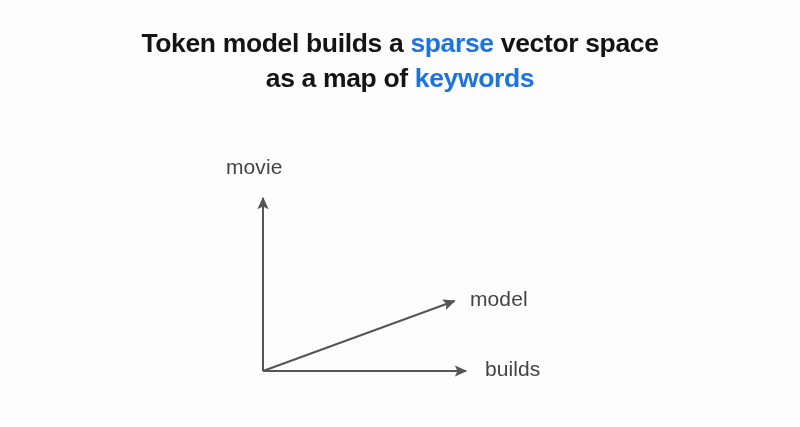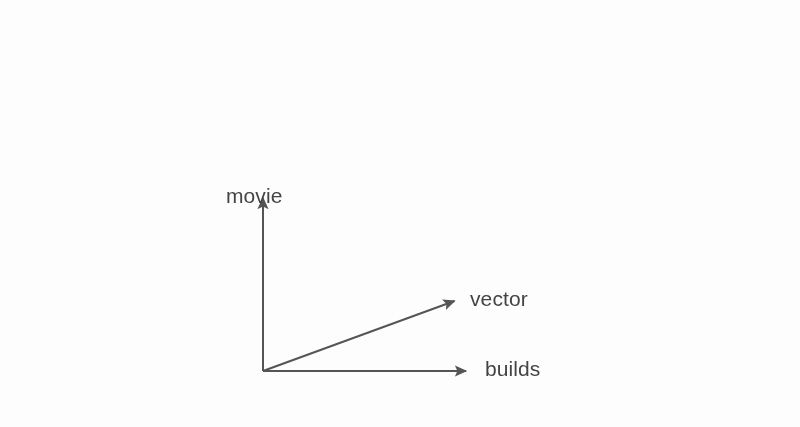--- a/index.html
+++ b/index.html
@@ -58,47 +58,49 @@
   }
 
   .axis-label {
     position: absolute;
     font-size: 21px;
     font-weight: 400;
     color: #444444;
     white-space: nowrap;
     letter-spacing: 0.1px;
   }
-  #label-movie { left: 226px; top: 155px; margin-top: 29px; }
+  #label-movie { left: 226px; top: 155px; }
   #label-music { left: 470px; top: 287px; }
   #label-actor { left: 485px; top: 357px; }
 </style>
 </head>
 <body>
 
 <div id="slide">
 
   <div id="title-block">
+    <div class="title-line"><span>Token model builds a </span><span class="accent">sparse</span><span> vector space</span></div>
+    <div class="title-line"><span>as a map of </span><span class="accent">keywords</span></div>
   </div>
 
   <div id="diagram">
 
     <svg id="diagram-svg" width="800" height="427" viewBox="0 0 800 427">
       <defs>
         <marker id="arrowhead" markerWidth="7" markerHeight="7" refX="5.6" refY="3" orient="auto" markerUnits="strokeWidth">
           <path d="M0,0.2 L6.2,3 L0,5.8 L1.3,3 Z" fill="#555555"></path>
         </marker>
       </defs>
 
       <line x1="263" y1="371" x2="263" y2="198" stroke="#555555" stroke-width="2" marker-end="url(#arrowhead)"></line>
 
       <line x1="263" y1="371" x2="466" y2="371" stroke="#555555" stroke-width="2" marker-end="url(#arrowhead)"></line>
 
       <line x1="263" y1="371" x2="454.5" y2="301" stroke="#555555" stroke-width="2" marker-end="url(#arrowhead)"></line>
     </svg>
 
     <div class="axis-label" id="label-movie">movie</div>
-    <div class="axis-label" id="label-music">vector</div>
+    <div class="axis-label" id="label-music">model</div>
     <div class="axis-label" id="label-actor">builds</div>
 
   </div>
 
 </div>
 
 </body></html>

